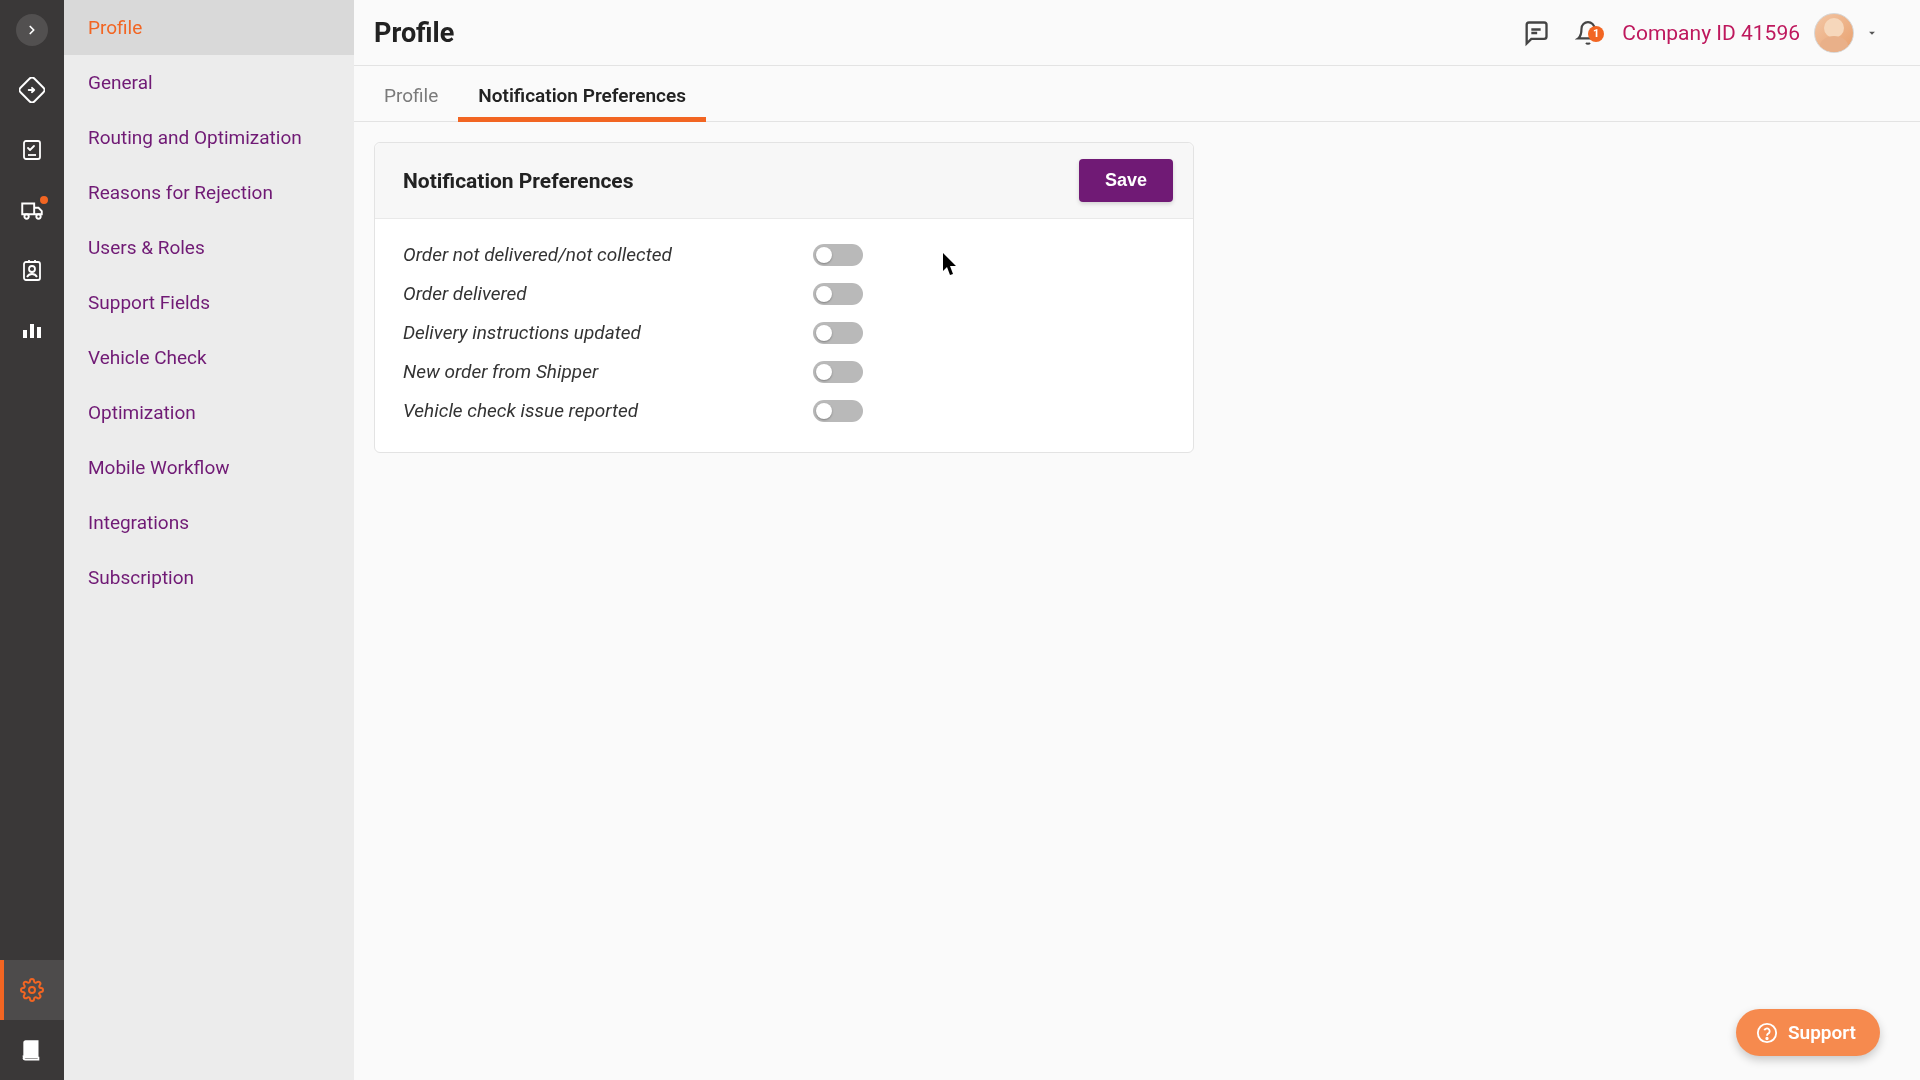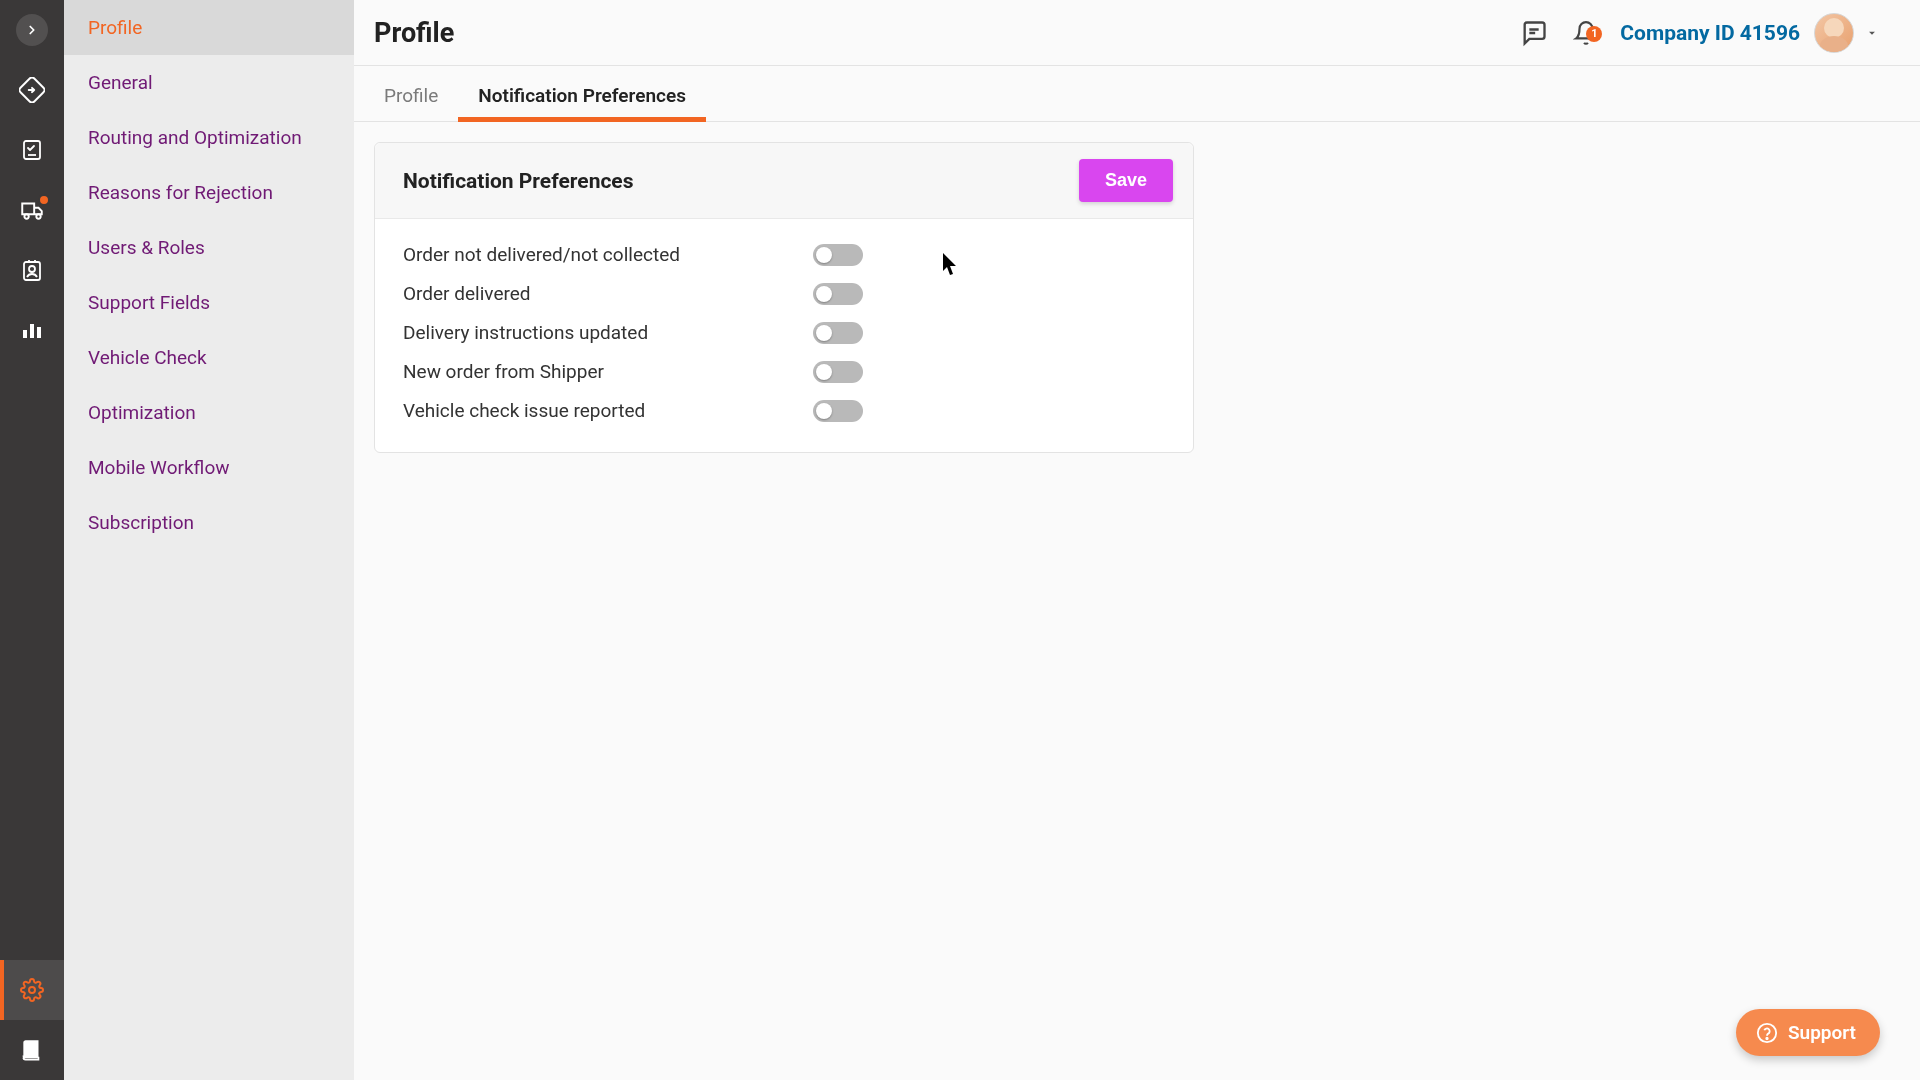--- a/index.html
+++ b/index.html
@@ -102,22 +102,22 @@
     background: #f26522;
     color: #fff;
     font-size: 11px;
     font-weight: 700;
     border-radius: 10px;
     display: flex; align-items: center; justify-content: center;
     padding: 0 3px;
   }
   .company-id {
     font-size: 21px;
-    font-weight: 700;
-    color: #0369a1;
+    font-weight: 400;
+    color: #be185d;
     margin: 0 14px 0 8px;
   }
   .avatar {
     width: 40px; height: 40px;
     border-radius: 50%;
     background: linear-gradient(135deg,#f3c6a5,#e8a06e);
     border: 1px solid #d7d7d7;
     overflow: hidden;
     position: relative;
   }
@@ -179,36 +179,37 @@
     background: #f7f7f7;
     border-radius: 6px 6px 0 0;
   }
   .card-title {
     font-size: 21px;
     font-weight: 700;
     color: #222;
   }
   .card-head-spacer { flex: 1; }
   .btn-save {
-    background: #d946ef;
+    background: #701a75;
     color: #fff;
     border: none;
     padding: 11px 26px;
     font-size: 18px;
     font-weight: 600;
     border-radius: 4px;
     cursor: pointer;
     box-shadow: 0 2px 4px rgba(0,0,0,0.15);
   }
 
   .pref-body { padding: 16px 28px 22px 28px; }
   .pref-row {
     display: flex;
     align-items: center;
     padding: 8px 0;
+    font-style: italic;
   }
   .pref-label {
     width: 410px;
     font-size: 19px;
     color: #333;
   }
   .toggle {
     width: 50px; height: 22px;
     background: #b9b9b9;
     border-radius: 12px;
@@ -319,20 +320,21 @@
 <div class="subside">
   <div class="sub-item selected">Profile</div>
   <div class="sub-item">General</div>
   <div class="sub-item">Routing and Optimization</div>
   <div class="sub-item">Reasons for Rejection</div>
   <div class="sub-item">Users &amp; Roles</div>
   <div class="sub-item">Support Fields</div>
   <div class="sub-item">Vehicle Check</div>
   <div class="sub-item">Optimization</div>
   <div class="sub-item">Mobile Workflow</div>
+  <div class="sub-item">Integrations</div>
   <div class="sub-item">Subscription</div>
 </div>
 
 <div class="main">
   <div class="topbar">
     <div class="page-title">Profile</div>
     <div class="topbar-spacer"></div>
     <div class="topbar-icon">
       <svg width="28" height="28" viewBox="0 0 24 24" fill="none" stroke="#444" stroke-width="2">
           <path d="M21 15a2 2 0 0 1-2 2H8l-4 4V5a2 2 0 0 1 2-2h13a2 2 0 0 1 2 2z"></path>

